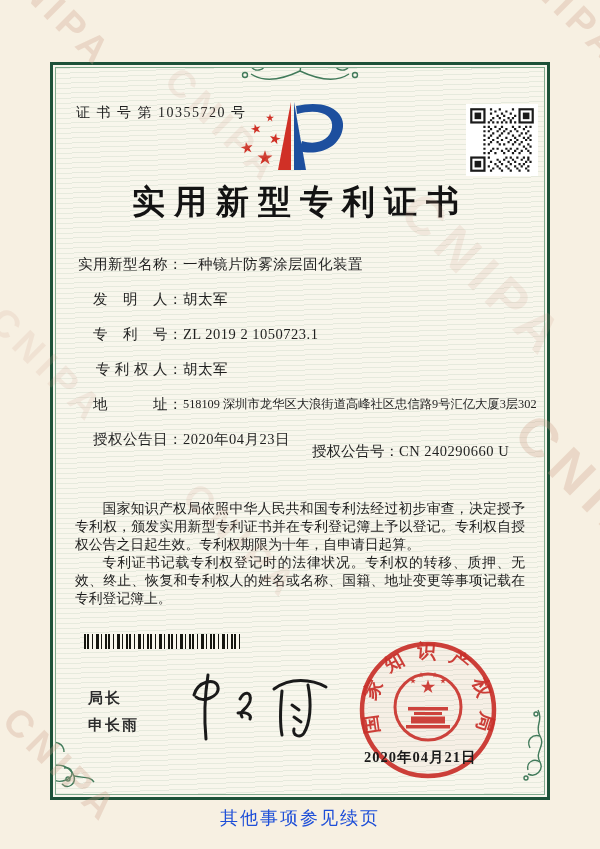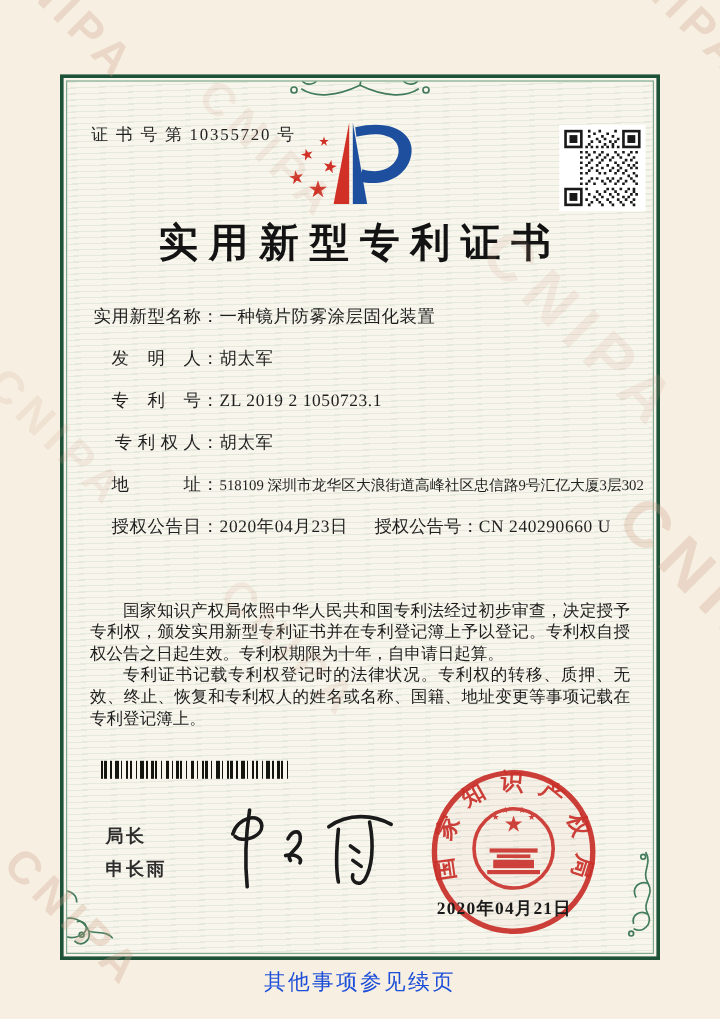--- a/index.html
+++ b/index.html
@@ -41,21 +41,21 @@
   .title{
     position:absolute;left:0;right:0;top:112px;text-align:center;
     font-size:33px;font-weight:bold;letter-spacing:9px;color:#131313;
   }
   
   .fields{position:absolute;left:19px;right:8px;top:186px;font-size:14.5px;color:#1f1f1f;text-align:right;}
   .row{display:flex;height:35px;line-height:20px;}
   .row .lab{width:108px;flex:none;letter-spacing:.5px;}
   .row .val{letter-spacing:.5px;white-space:nowrap;}
   .addr .val{font-size:12.3px;letter-spacing:0;}
-  .grant .pair2{margin-left:22px;display:flex;}
+  .grant .pair2{margin-left:22px;display:flex;margin-top:12px;}
   .pair1{display:flex;}
   
   .paras{
     position:absolute;left:19px;right:19px;top:432px;
     font-size:13.8px;line-height:18px;text-align:justify;color:#1c1c1c;
   }
   .paras p{margin:0;text-indent:2em;}
   
   .barcode{
     position:absolute;left:28px;top:566px;width:156px;height:15px;

